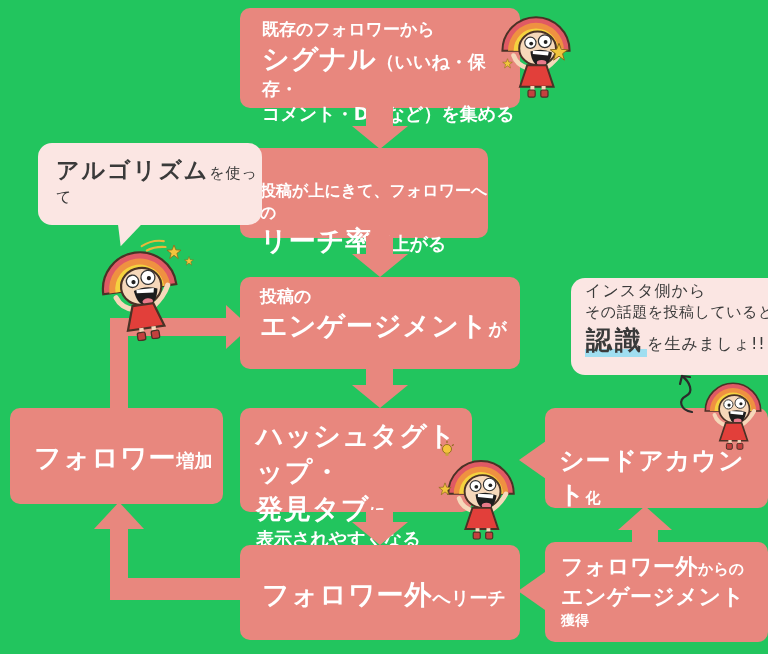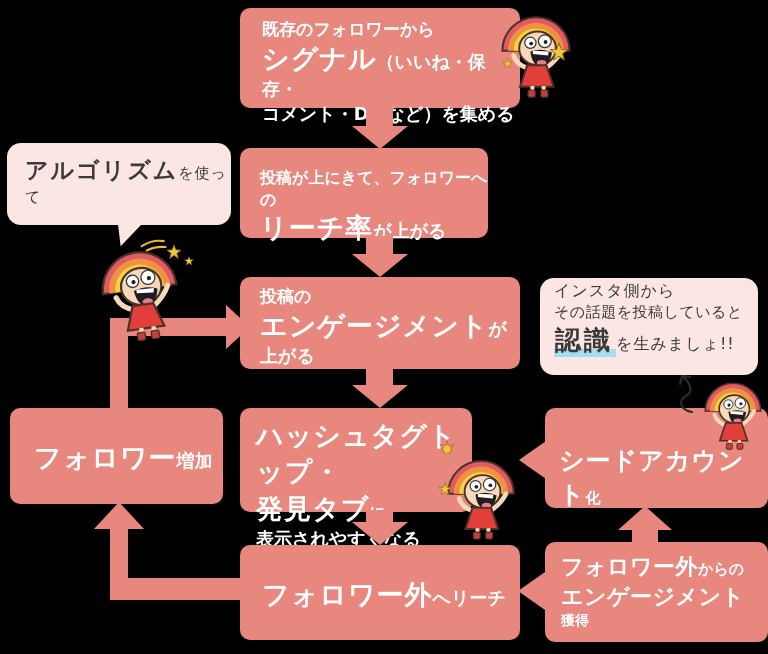--- a/index.html
+++ b/index.html
@@ -1,27 +1,27 @@
 <!DOCTYPE html>
 <html style="--box: #e8877e; --bubble_bg: #fbe6e3; --bubble_text: #3a3a3a; --highlight: #a0def0; --white_text: #ffffff;"><head>
 <meta charset="utf-8">
 <style>
   :root{
     --box:#e8877e; --bubble_bg:#fbe6e3; --bubble_text:#3a3a3a;
     --highlight:#a0def0; --white_text:#ffffff;
   }
   html,body{margin:0;padding:0;background:#fff;}
   #canvas{position:relative;width:768px;height:654px;overflow:hidden;
-    font-family:"DejaVu Sans","Liberation Sans",sans-serif;background:#000000;}
+    font-family:"DejaVu Sans","Liberation Sans",sans-serif;background:#22c55e;}
   .box{position:absolute;background:var(--box);border-radius:10px;color:var(--white_text);
     font-weight:700;box-sizing:border-box;}
   .bar{position:absolute;background:var(--box);}
   .tri{position:absolute;width:0;height:0;}
   .bubble{position:absolute;background:var(--bubble_bg);border-radius:14px;
-    color:var(--bubble_text);box-sizing:border-box;}
+    color:var(--bubble_text);box-sizing:border-box;margin-left:31px;}
   .bubble-tail{position:absolute;width:0;height:0;
     border-left:6px solid transparent;border-right:20px solid transparent;
     border-top:26px solid var(--bubble_bg);transform:rotate(6deg);}
   .b27{font-size:27px;letter-spacing:1px;}
   .b25{font-size:25px;letter-spacing:1px;}
   .b22{font-size:22px;letter-spacing:.5px;}
   .t18{font-size:18px;}
   .t17{font-size:17px;}
   .t16{font-size:16px;}
   .t15{font-size:15px;}
@@ -81,29 +81,28 @@
       </symbol>
     </defs>
   </svg>
 
   <div class="box" style="left:240px;top:8px;width:280px;height:100px;padding:10px 0 0 22px;">
     <span class="line t17">既存のフォロワーから</span>
     <span class="line"><span class="b27">シグナル</span><span class="t18">（いいね・保存・</span></span>
     <span class="line t18">コメント・DMなど）を集める</span>
   </div>
 
-  <div class="box" style="left:240px;top:148px;width:248px;height:90px;padding:19px 0 0 20px;">
+  <div class="box" style="left:240px;top:148px;width:248px;height:90px;padding:32px 0 0 20px;">
     <span class="line t16">投稿が上にきて、フォロワーへの</span>
     <span class="line"><span class="b27">リーチ率</span><span class="t18">が上がる</span></span>
   </div>
 
   <div class="box" style="left:240px;top:277px;width:280px;height:92px;padding:8px 0 0 20px;">
     <span class="line t17">投稿の</span>
     <span class="line"><span class="b27">エンゲージメント</span><span class="t18">が</span></span>
-    <span class="line t18">上がる</span>
   </div>
 
   <div class="box" style="left:240px;top:408px;width:232px;height:104px;padding:10px 0 0 16px;">
     <span class="line b27">ハッシュタグトップ・</span>
     <span class="line"><span class="b27">発見タブ</span><span class="t16">に</span></span>
     <span class="line t18">表示されやすくなる</span>
   </div>
 
   <div class="box" style="left:240px;top:545px;width:280px;height:95px;padding:32px 0 0 22px;">
     <span class="line"><span class="b27">フォロワー外</span><span class="t18">へリーチ</span></span>

